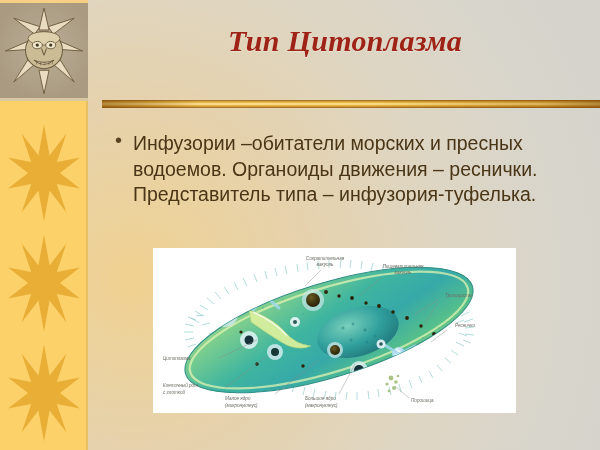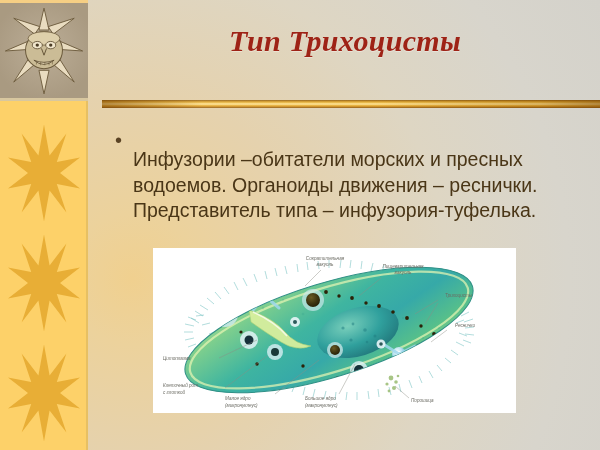--- a/index.html
+++ b/index.html
@@ -122,21 +122,20 @@
     padding-top: 9px;
     font-size: 20px;
     line-height: 0;
     color: #5a4324;
   }
   #bullet-text {
     flex: 1 1 auto;
     font-size: 19.5px;
     line-height: 1.32;
     color: #4a3617;
-    margin-top: 16px;
   }
 
   
   #pic-panel {
     position: absolute;
     left: 153px; top: 248px;
     width: 363px; height: 165px;
     background: #ffffff;
     overflow: hidden;
   }
@@ -196,21 +195,21 @@
         <circle cx="58" cy="48" r="2" fill="#4a3c26"></circle>
         <path d="M47 52 L50 60 L53 52" fill="none" stroke="#5e4e32" stroke-width="1.1"></path>
         <path d="M38 66 Q50 76 62 66 Q50 71 38 66 Z" fill="#e3d6b4" stroke="#5e4e32" stroke-width="1"></path>
         <path d="M41 67 L41 71 M46 68 L46 72 M51 68 L51 72 M56 68 L56 72 M60 67 L60 71" stroke="#6b5a3c" stroke-width=".7"></path>
       </svg>
       <div id="emblem-top-rule"></div>
       <div id="emblem-bottom-rule"></div>
     </div>
   </div>
 
-  <div id="title">Тип Трихоцисты</div>
+  <div id="title">Тип Цитоплазма</div>
 
   <div id="divider"></div>
 
   <div id="body-block">
     <div id="bullet-row">
       <div id="bullet-dot">•</div>
       <div id="bullet-text">Инфузории –обитатели морских и пресных водоемов. Органоиды движения – реснички. Представитель типа – инфузория-туфелька.</div>
     </div>
   </div>
 

